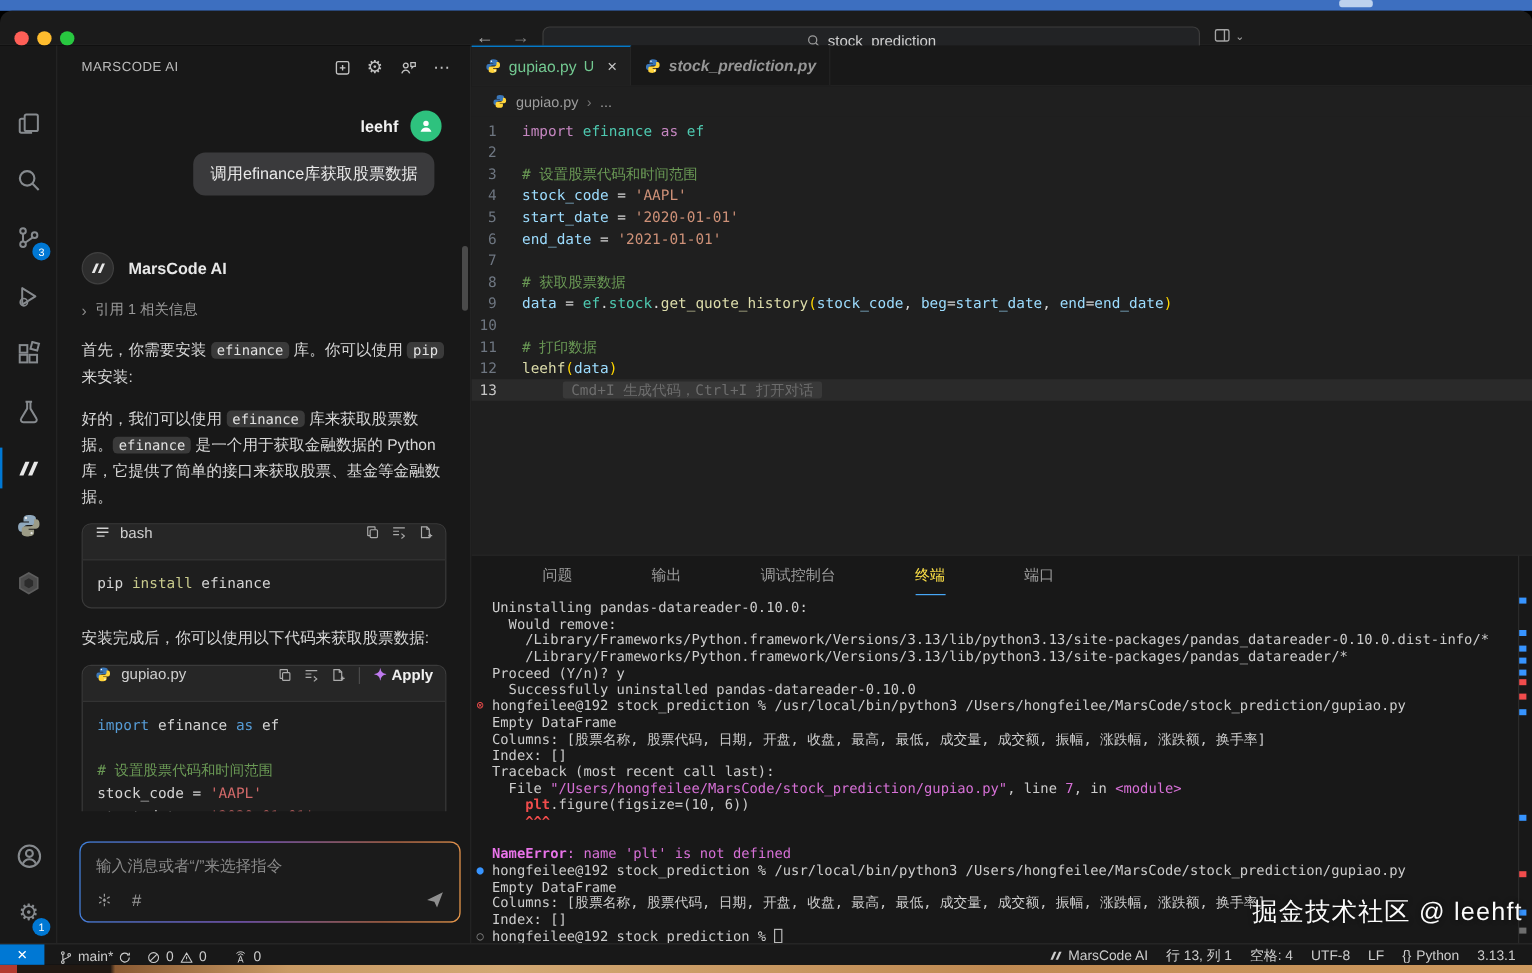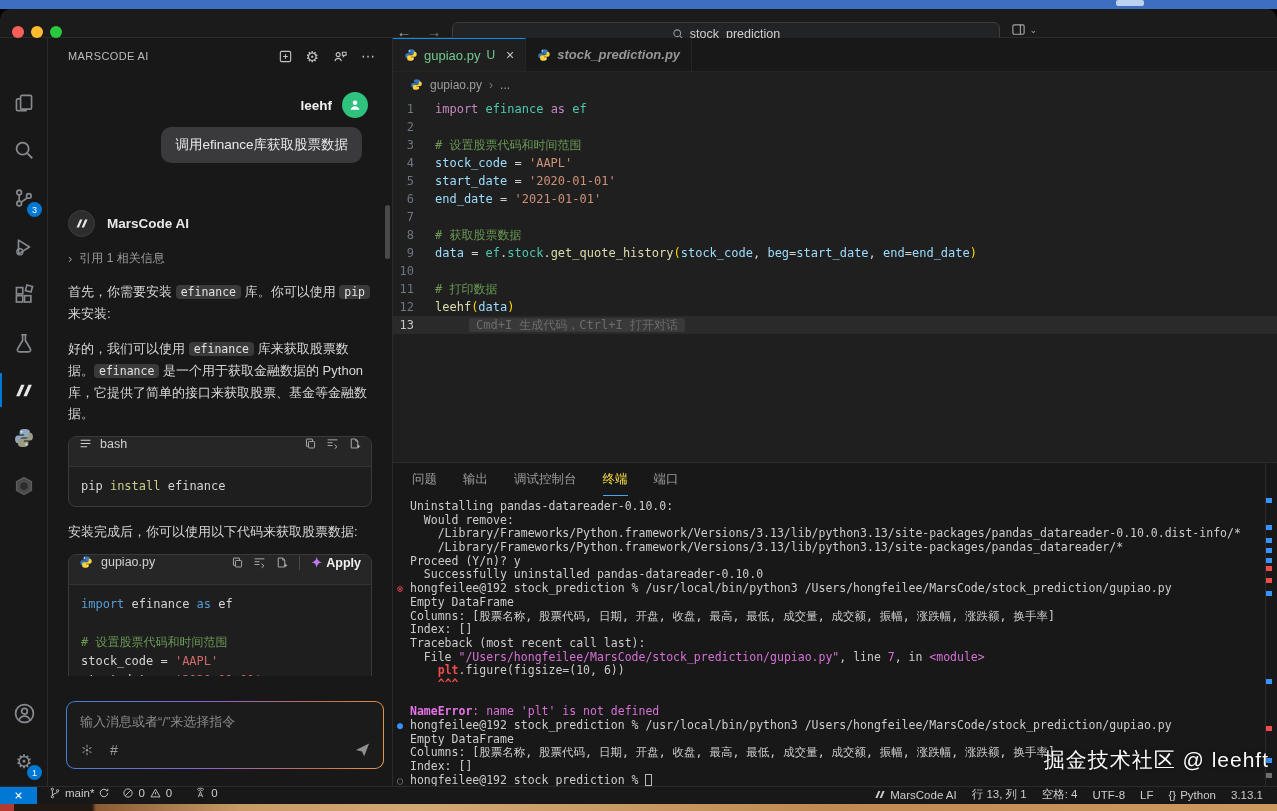--- a/index.html
+++ b/index.html
@@ -97,37 +97,37 @@
   .ed-line.active .ed-num{color:#c6c6c6;}
   .ed-code{white-space:pre;}
   .ed-hint{color:#6d6d6d;background:rgba(255,255,255,.07);border-radius:2px;padding:0 7px;margin-left:34px;}
   .c-kw{color:#C586C0;}.c-mod{color:#4EC9B0;}.c-var{color:#9CDCFE;}.c-str{color:#CE9178;}
   .c-com{color:#6A9955;}.c-fn{color:#DCDCAA;}.c-pl{color:#D4D4D4;}.c-br{color:#FFD700;}
   .c-kw2{color:#569CD6;}.c-str2{color:#D16969;}.c-ins{color:#C9CB8D;}.c-pl2{color:#d4d4d4;}
 
   
   .panel{position:absolute;left:393px;top:462px;right:0;height:324px;background:#181818;border-top:1px solid #2b2b2b;}
   .panel-tabs{height:33px;display:flex;align-items:stretch;gap:26px;padding:0 19px;font-size:12.5px;color:#9d9d9d;}
-  .panel-tab{display:flex;align-items:center;border-bottom:1.5px solid transparent;padding-top:1px;}
+  .panel-tab{display:flex;align-items:center;border-bottom:1.5px solid transparent;padding-top:1px;margin-left:40px;}
   .panel-tab.active{color:#fde047;border-bottom-color:#47a7f5;}
   .term{position:absolute;top:37px;left:0;right:16px;bottom:0;padding-left:17px;
     font-family:"DejaVu Sans Mono",monospace;font-size:11.5px;line-height:13.7px;color:#ccc;}
   .term-line{white-space:pre;height:13.7px;position:relative;}
   .gut{position:absolute;left:-13px;top:0;font-size:10px;line-height:13.7px;}
   .g-err{color:#f14c4c;}.g-ok{color:#3794ff;}.g-pend{color:#848484;}
   .t-df{color:#cccccc;}.t-mg{color:#D670D6;}.t-mgb{color:#E873E8;font-weight:bold;}.t-rd{color:#F14C4C;font-weight:bold;}
   .cursor{display:inline-block;width:7px;height:12px;border:1px solid #b8b8b8;vertical-align:-2px;}
   .ruler{position:absolute;right:4px;top:0;bottom:0;width:8px;border-left:1px solid #2a2a2a;}
   .ruler .mark{position:absolute;right:1px;width:6px;height:5px;}
   .watermark{position:absolute;right:8px;bottom:12px;font-size:21px;color:#fbfbfb;font-weight:500;
     text-shadow:0 0 4px rgba(0,0,0,.5);letter-spacing:1px;margin-left:28px;}
 
   
   .statusbar{position:absolute;left:0;top:786px;width:1277px;height:18px;background:#181818;
-    border-top:1px solid #2b2b2b;display:flex;align-items:flex-start;color:#cccccc;font-size:11.5px;}
+    border-top:1px solid #2b2b2b;display:flex;align-items:flex-end;color:#cccccc;font-size:11.5px;}
   .remote{width:37px;height:100%;background:#0078d4;color:#fff;display:flex;align-items:center;justify-content:center;}
   .sb-item{display:flex;align-items:center;gap:4px;margin-left:12px;}
   .sb-right{margin-left:auto;display:flex;align-items:center;gap:15px;padding-right:14px;}
   .sb-right .sb-item{margin-left:0;}
   svg{display:block;}
 </style>
 </head>
 <body>
 
 <div class="top-strip">

